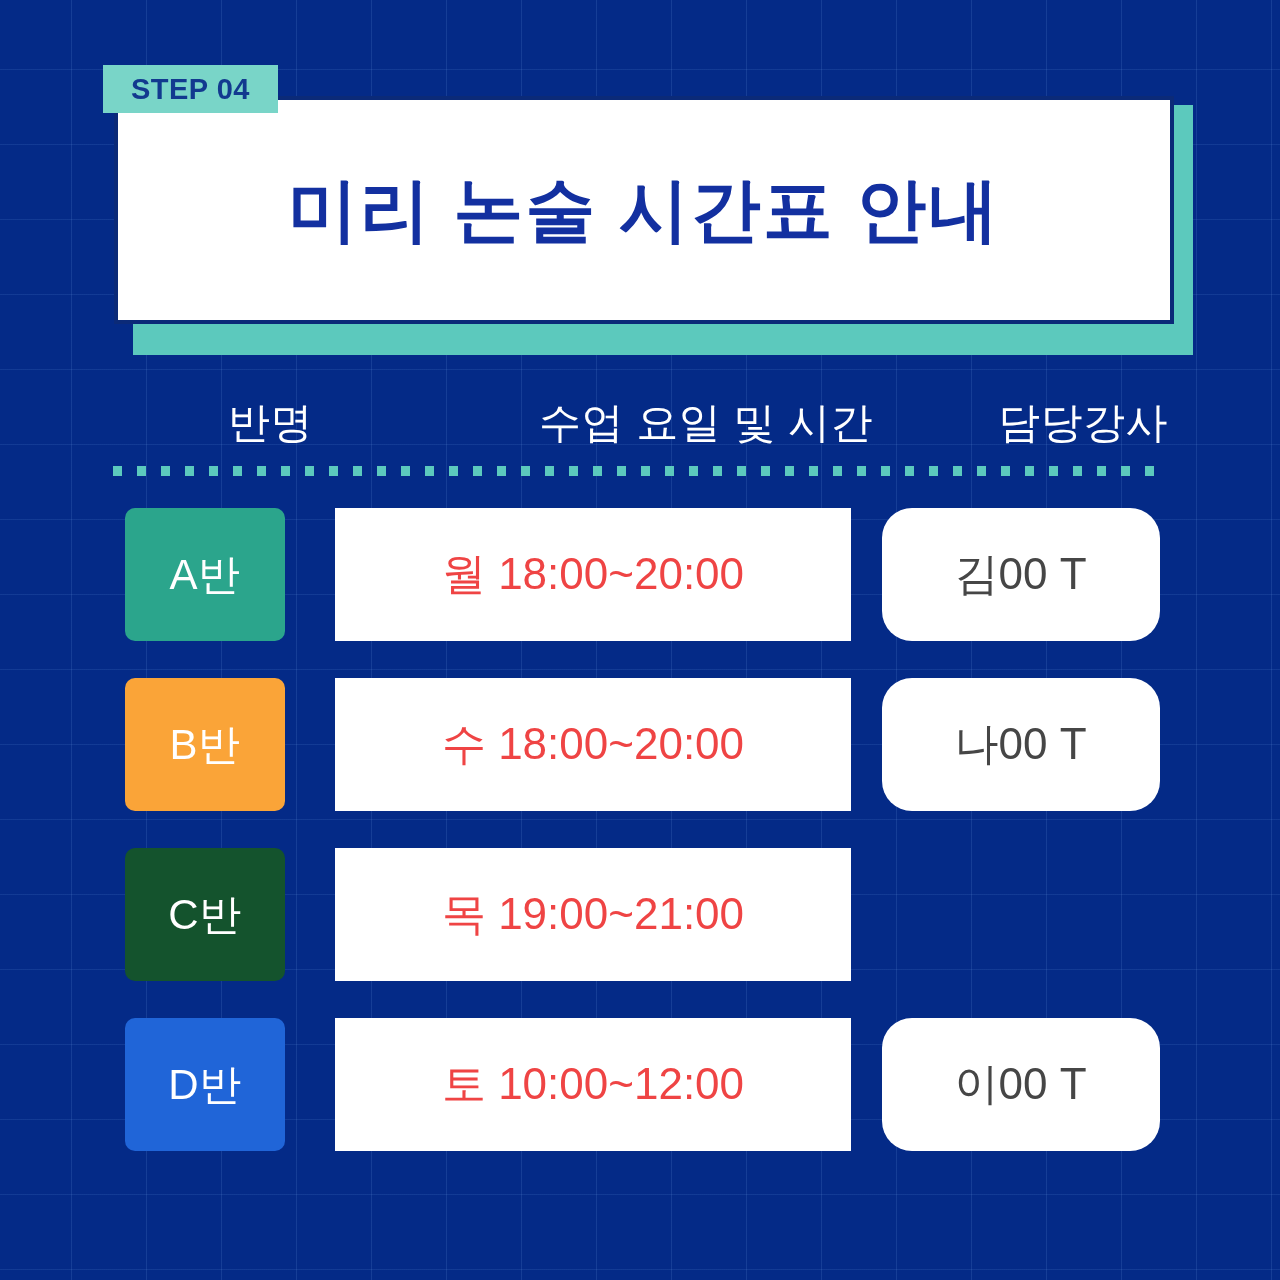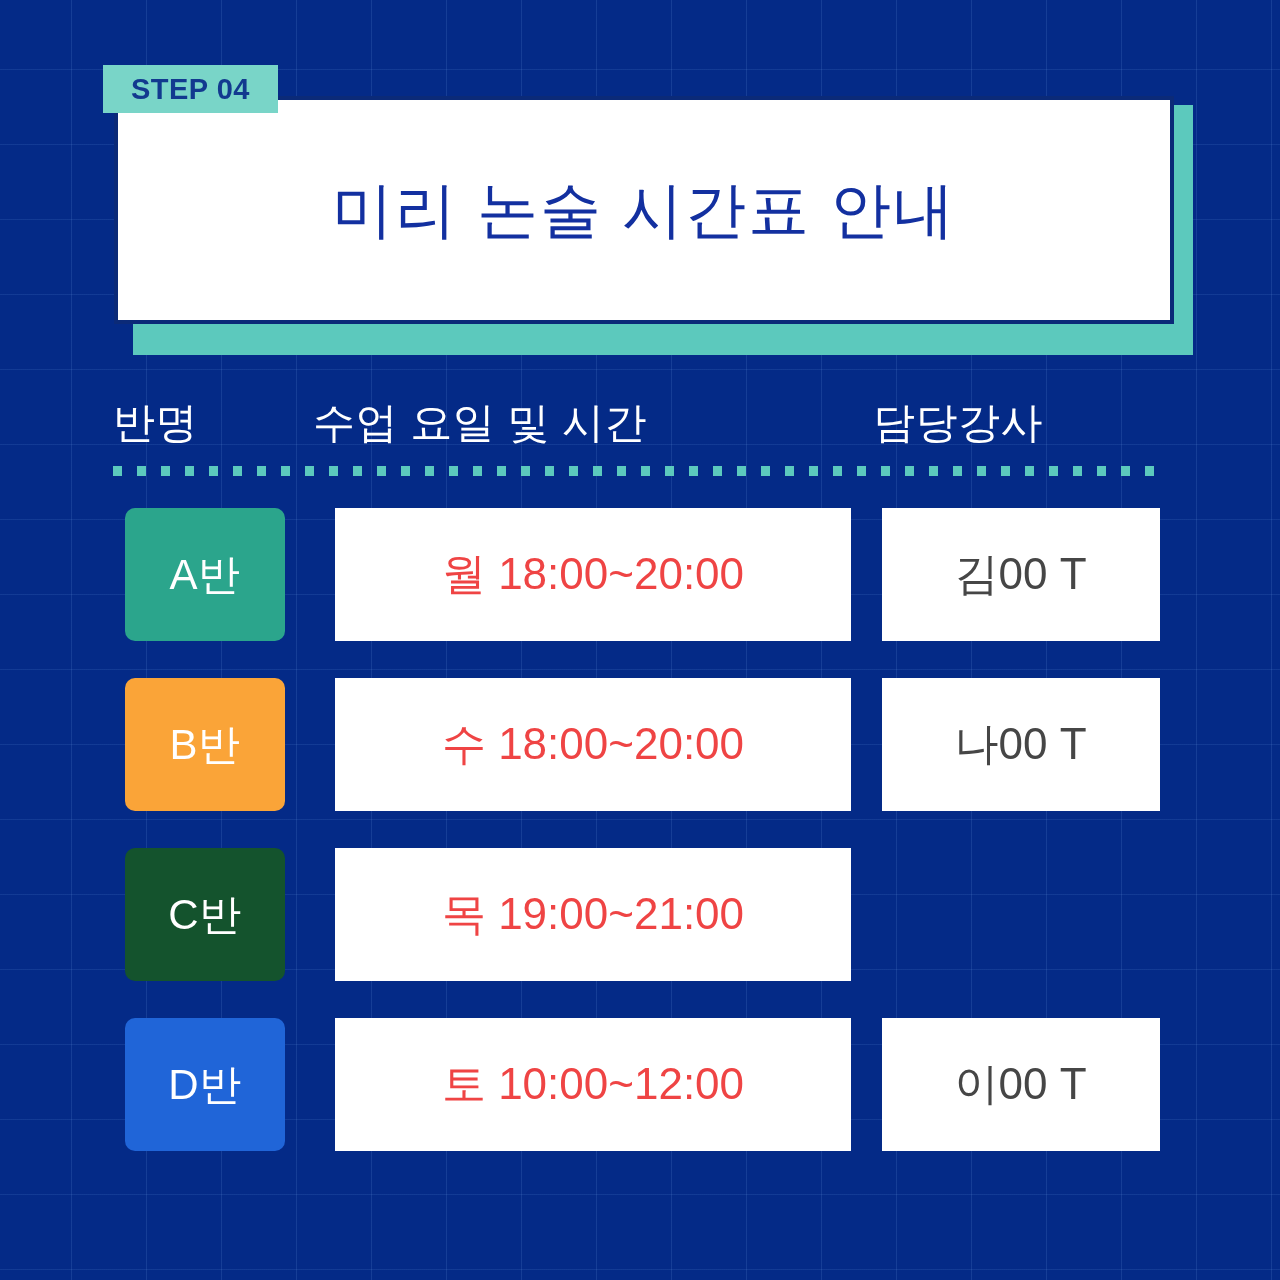--- a/index.html
+++ b/index.html
@@ -69,22 +69,22 @@
     height: 228px;
     background: #ffffff;
     border: 4px solid #0b2a78;
     box-sizing: border-box;
     display: flex;
     align-items: center;
     justify-content: center;
     z-index: 2;
   }
   #title-text {
-    font-size: 61px;
-    font-weight: normal;
+    font-size: 70px;
+    font-weight: bold;
     color: #1330a0;
     letter-spacing: 2px;
     line-height: 1;
     white-space: nowrap;
   }
 
   
   #schedule-table {
     position: absolute;
     left: 113px;
@@ -93,21 +93,21 @@
   }
   #table-header {
     display: flex;
     align-items: flex-end;
     height: 76px;
   }
   .col-class  { width: 200px; }
   .col-time   { width: 560px; }
   .col-teacher{ width: 295px; }
   .header-cell {
-    text-align: left;
+    text-align: right;
     color: #ffffff;
     font-size: 42px;
     font-weight: 300;
     line-height: 1;
     letter-spacing: 0.5px;
   }
 
   #divider {
     margin-top: 22px;
     height: 10px;
@@ -165,20 +165,21 @@
   }
   .teacher-card {
     width: 278px;
     height: 133px;
     background: #ffffff;
     display: flex;
     align-items: center;
     justify-content: center;
     color: #464646;
     font-size: 44px;
+    border-radius: 30px;
   }
 </style>
 </head>
 <body>
 
 <div id="bg-grid"></div>
 
 <div id="title-block">
   <div id="title-shadow"></div>
   <div id="title-card">

